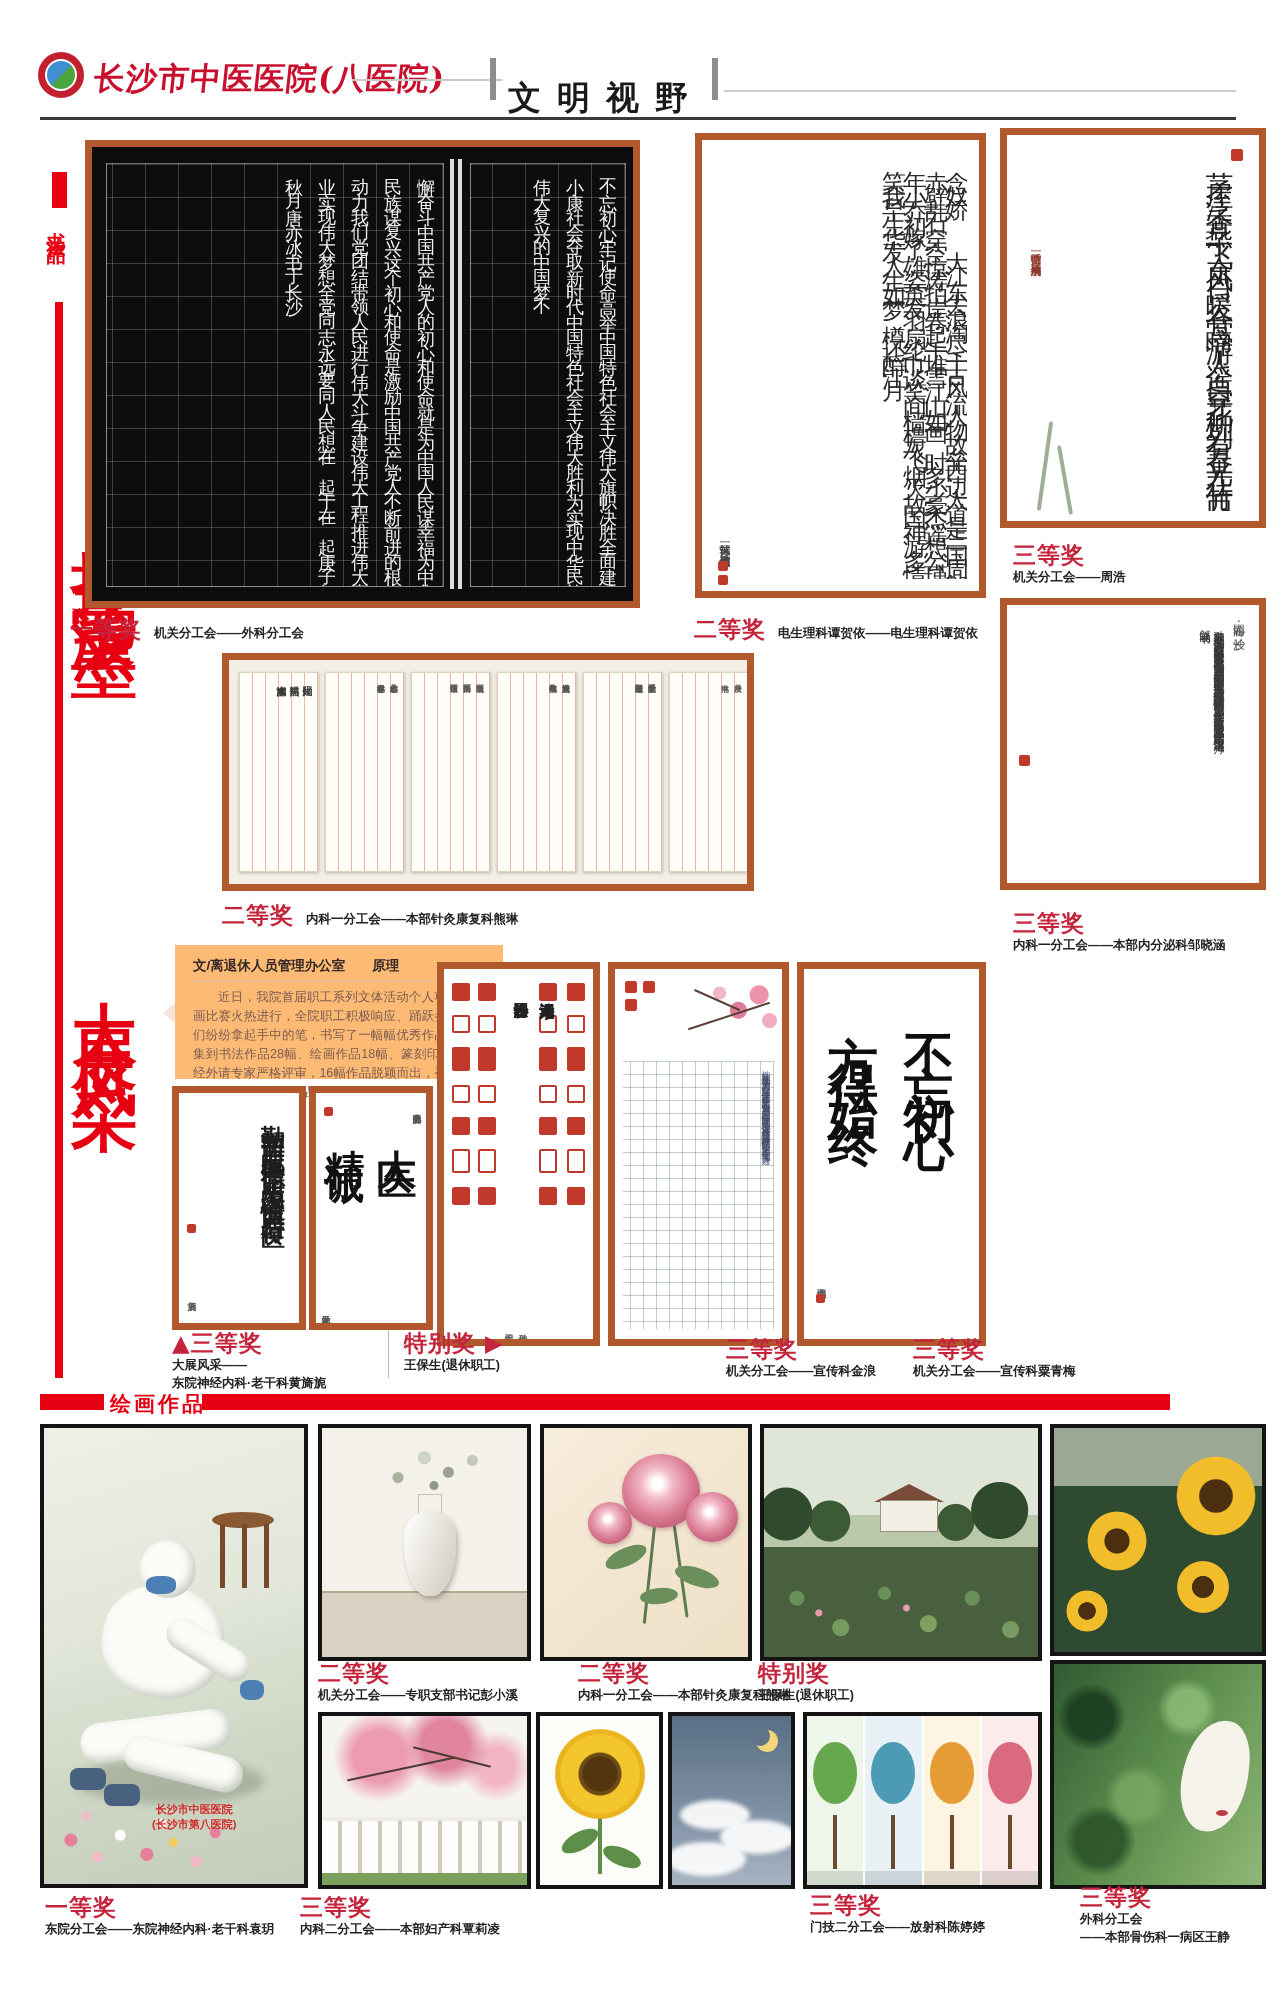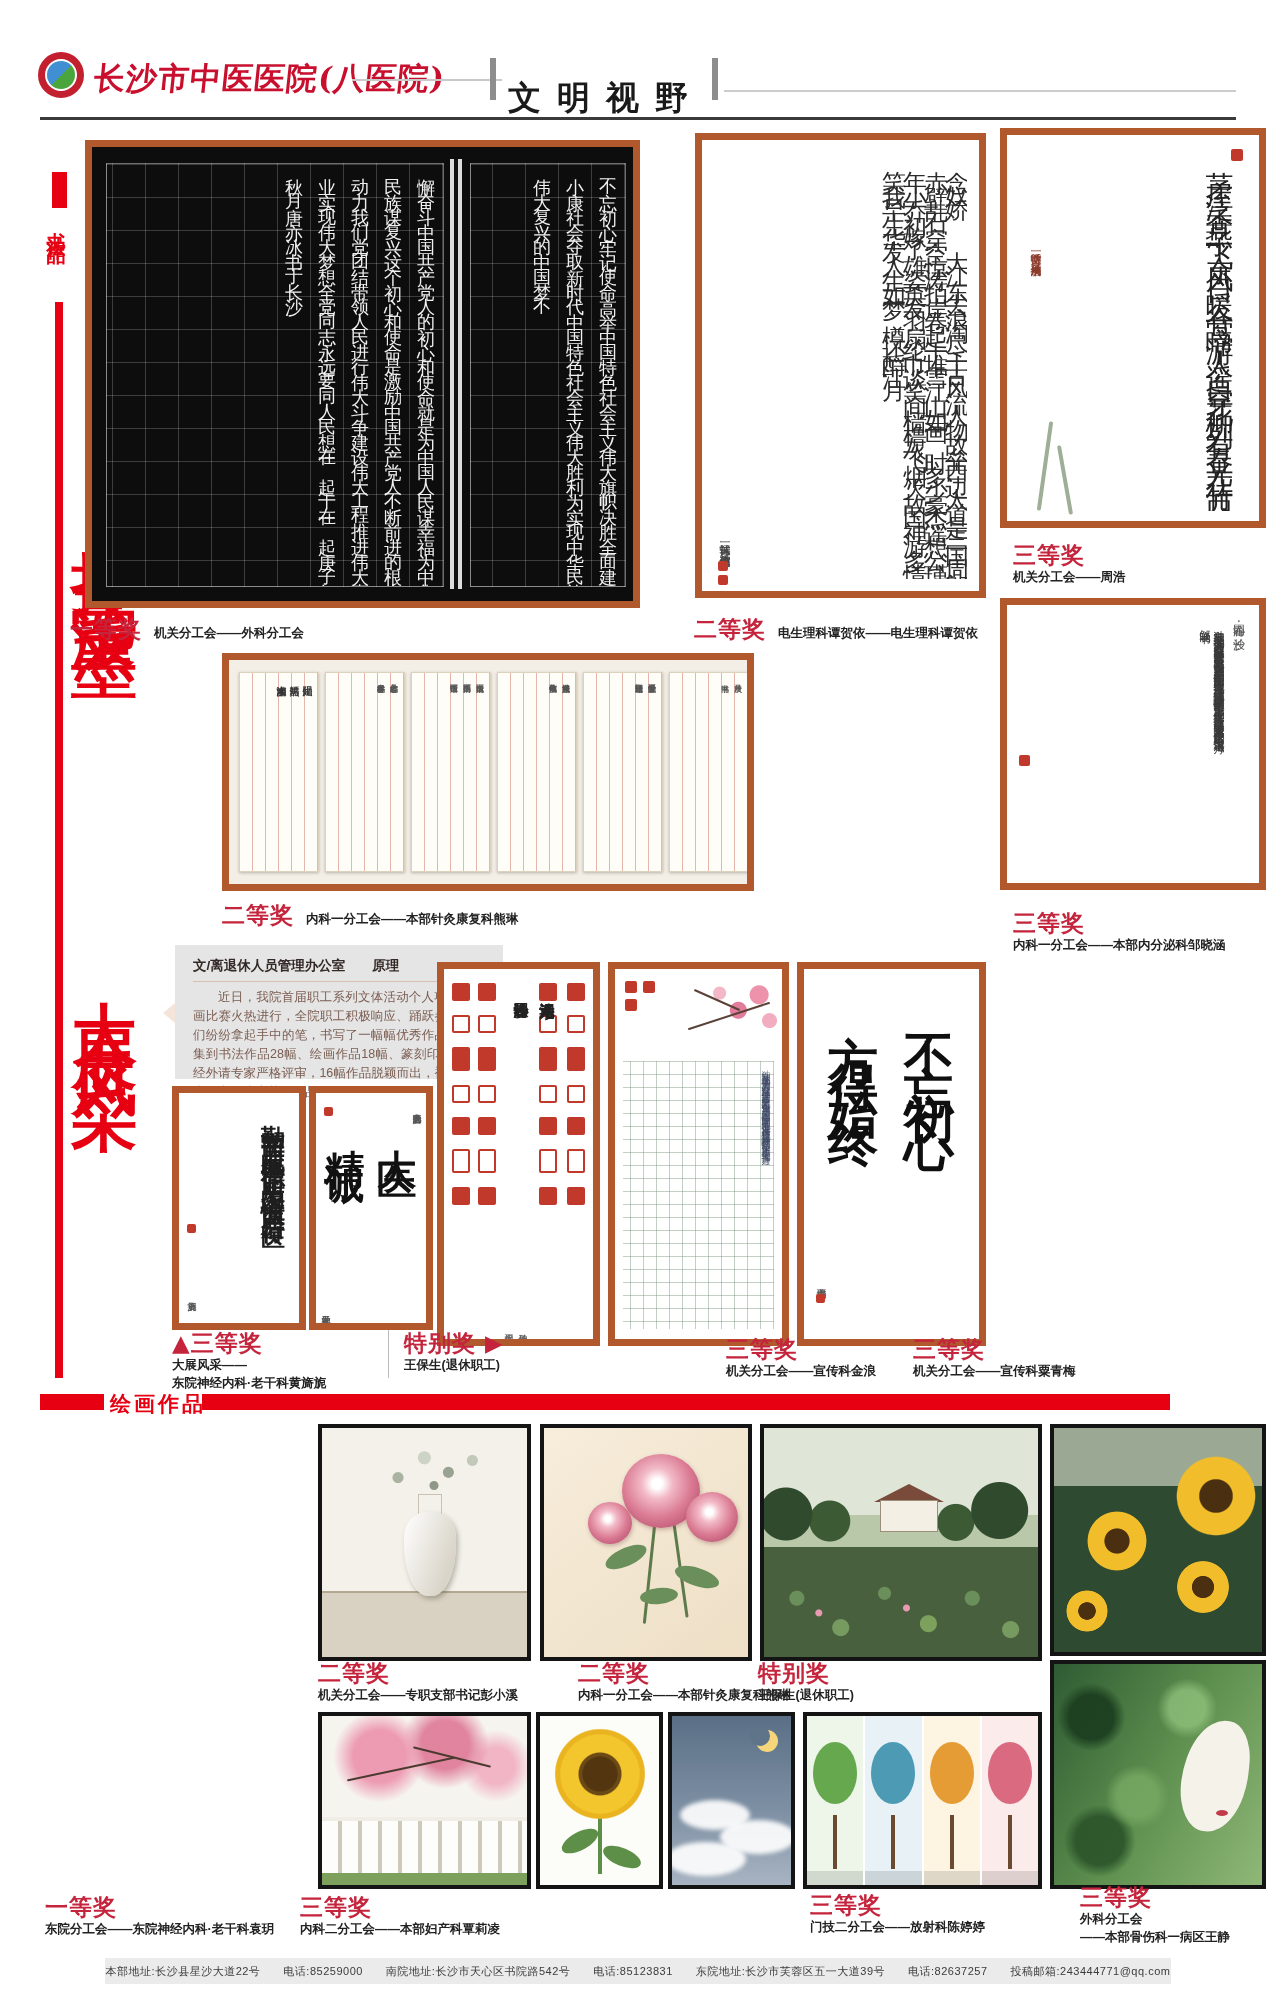--- a/index.html
+++ b/index.html
@@ -58,21 +58,21 @@
   #w-cur .body{position:absolute;top:16px;right:34px;left:30px;bottom:14px;font-size:11px;letter-spacing:1px;line-height:14px;color:#3a3a3a;overflow:hidden;}
 
   
   #w-let{left:222px;top:653px;width:532px;height:238px;background:#f4efe6;}
   .lpage{position:absolute;top:12px;width:80px;height:200px;background:#fffdf7;border:1px solid #ddd2bd;box-shadow:0 1px 3px rgba(0,0,0,.25);padding:5px 4px;box-sizing:border-box;
     background-image:repeating-linear-gradient(to left,rgba(190,80,60,.4) 0 1px,transparent 1px 13px);
     font-size:8px;line-height:13px;color:#555;overflow:hidden;}
   .lpage.big{font-size:10px;color:#333;}
 
   
-  #article{left:175px;top:945px;width:328px;height:134px;background:#e5e5e5;padding:12px 18px 10px;box-sizing:border-box;}
+  #article{left:175px;top:945px;width:328px;height:134px;background:#fdba74;padding:12px 18px 10px;box-sizing:border-box;}
   #article .tail{position:absolute;left:-12px;top:58px;width:0;height:0;border-top:10px solid transparent;border-bottom:10px solid transparent;border-right:12px solid #f4e4da;}
   #article .byline{font-size:13.5px;font-weight:bold;color:#332926;}
   #article .divider{height:1px;background:#d8bfb2;margin:6px 0 6px;}
   #article .body{font-size:12.5px;line-height:19px;color:#7a5c51;text-align:justify;text-indent:2em;}
 
   
   #w-qx{left:172px;top:1086px;width:134px;height:244px;}
   #w-qx .body{position:absolute;top:12px;right:8px;height:212px;font-size:24px;letter-spacing:6px;line-height:36px;color:#1e1e1e;font-weight:bold;overflow:hidden;}
   #w-qx .sig{left:6px;bottom:28px;font-size:9px;color:#555;}
 
@@ -418,20 +418,41 @@
   </div>
   <div class="award stacked" style="left:913px;top:1336px;">
     <span class="rank">三等奖</span>
     <span class="winner">机关分工会——宣传科粟青梅</span>
   </div>
 
   <div class="abs sec-bar" style="left:40px;width:64px;"></div>
   <div class="abs sec-label">绘画作品</div>
   <div class="abs sec-bar" style="left:202px;width:968px;"></div>
 
+  <div class="pwork" id="p1">
+    <div class="abs p1-shadow"></div>
+    <div class="abs p1-seat"></div>
+    <div class="abs p1-sleg" style="left:176px;"></div>
+    <div class="abs p1-sleg" style="left:198px;"></div>
+    <div class="abs p1-sleg" style="left:220px;"></div>
+    <div class="abs suit p1-torso"></div>
+    <div class="abs suit p1-hood"></div>
+    <div class="abs p1-mask"></div>
+    <div class="abs suit p1-arm"></div>
+    <div class="abs suit p1-leg1"></div>
+    <div class="abs suit p1-leg2"></div>
+    <div class="abs p1-glove"></div>
+    <div class="abs p1-boot1"></div>
+    <div class="abs p1-boot2"></div>
+    <div class="abs p1-flowers"></div>
+    <div class="abs p1-stamp">
+      <div>长沙市中医医院</div>
+      <div>(长沙市第八医院)</div>
+    </div>
+  </div>
 
   <div class="pwork" id="p2">
     <div class="abs p2-table"></div>
     <div class="abs p2-flowers"></div>
     <div class="abs p2-neck"></div>
     <div class="abs p2-vase"></div>
   </div>
 
   <div class="pwork" id="p3">
     <div class="stem" style="left:104px;top:96px;height:100px;transform:rotate(6deg);"></div>
@@ -533,17 +554,14 @@
   <div class="award stacked" style="left:810px;top:1892px;">
     <span class="rank">三等奖</span>
     <span class="winner">门技二分工会——放射科陈婷婷</span>
   </div>
   <div class="award stacked" style="left:1080px;top:1884px;">
     <span class="rank">三等奖</span>
     <span class="winner">外科分工会</span>
     <span class="winner">——本部骨伤科一病区王静</span>
   </div>
 
-  <div class="abs footer">
-    <span>本部地址:长沙县星沙大道22号　　电话:85259000　　南院地址:长沙市天心区书院路542号　　电话:85123831　　东院地址:长沙市芙蓉区五一大道39号　　电话:82637257　　投稿邮箱:243444771@qq.com</span>
-  </div>
 
 </div>
 
 </body></html>

